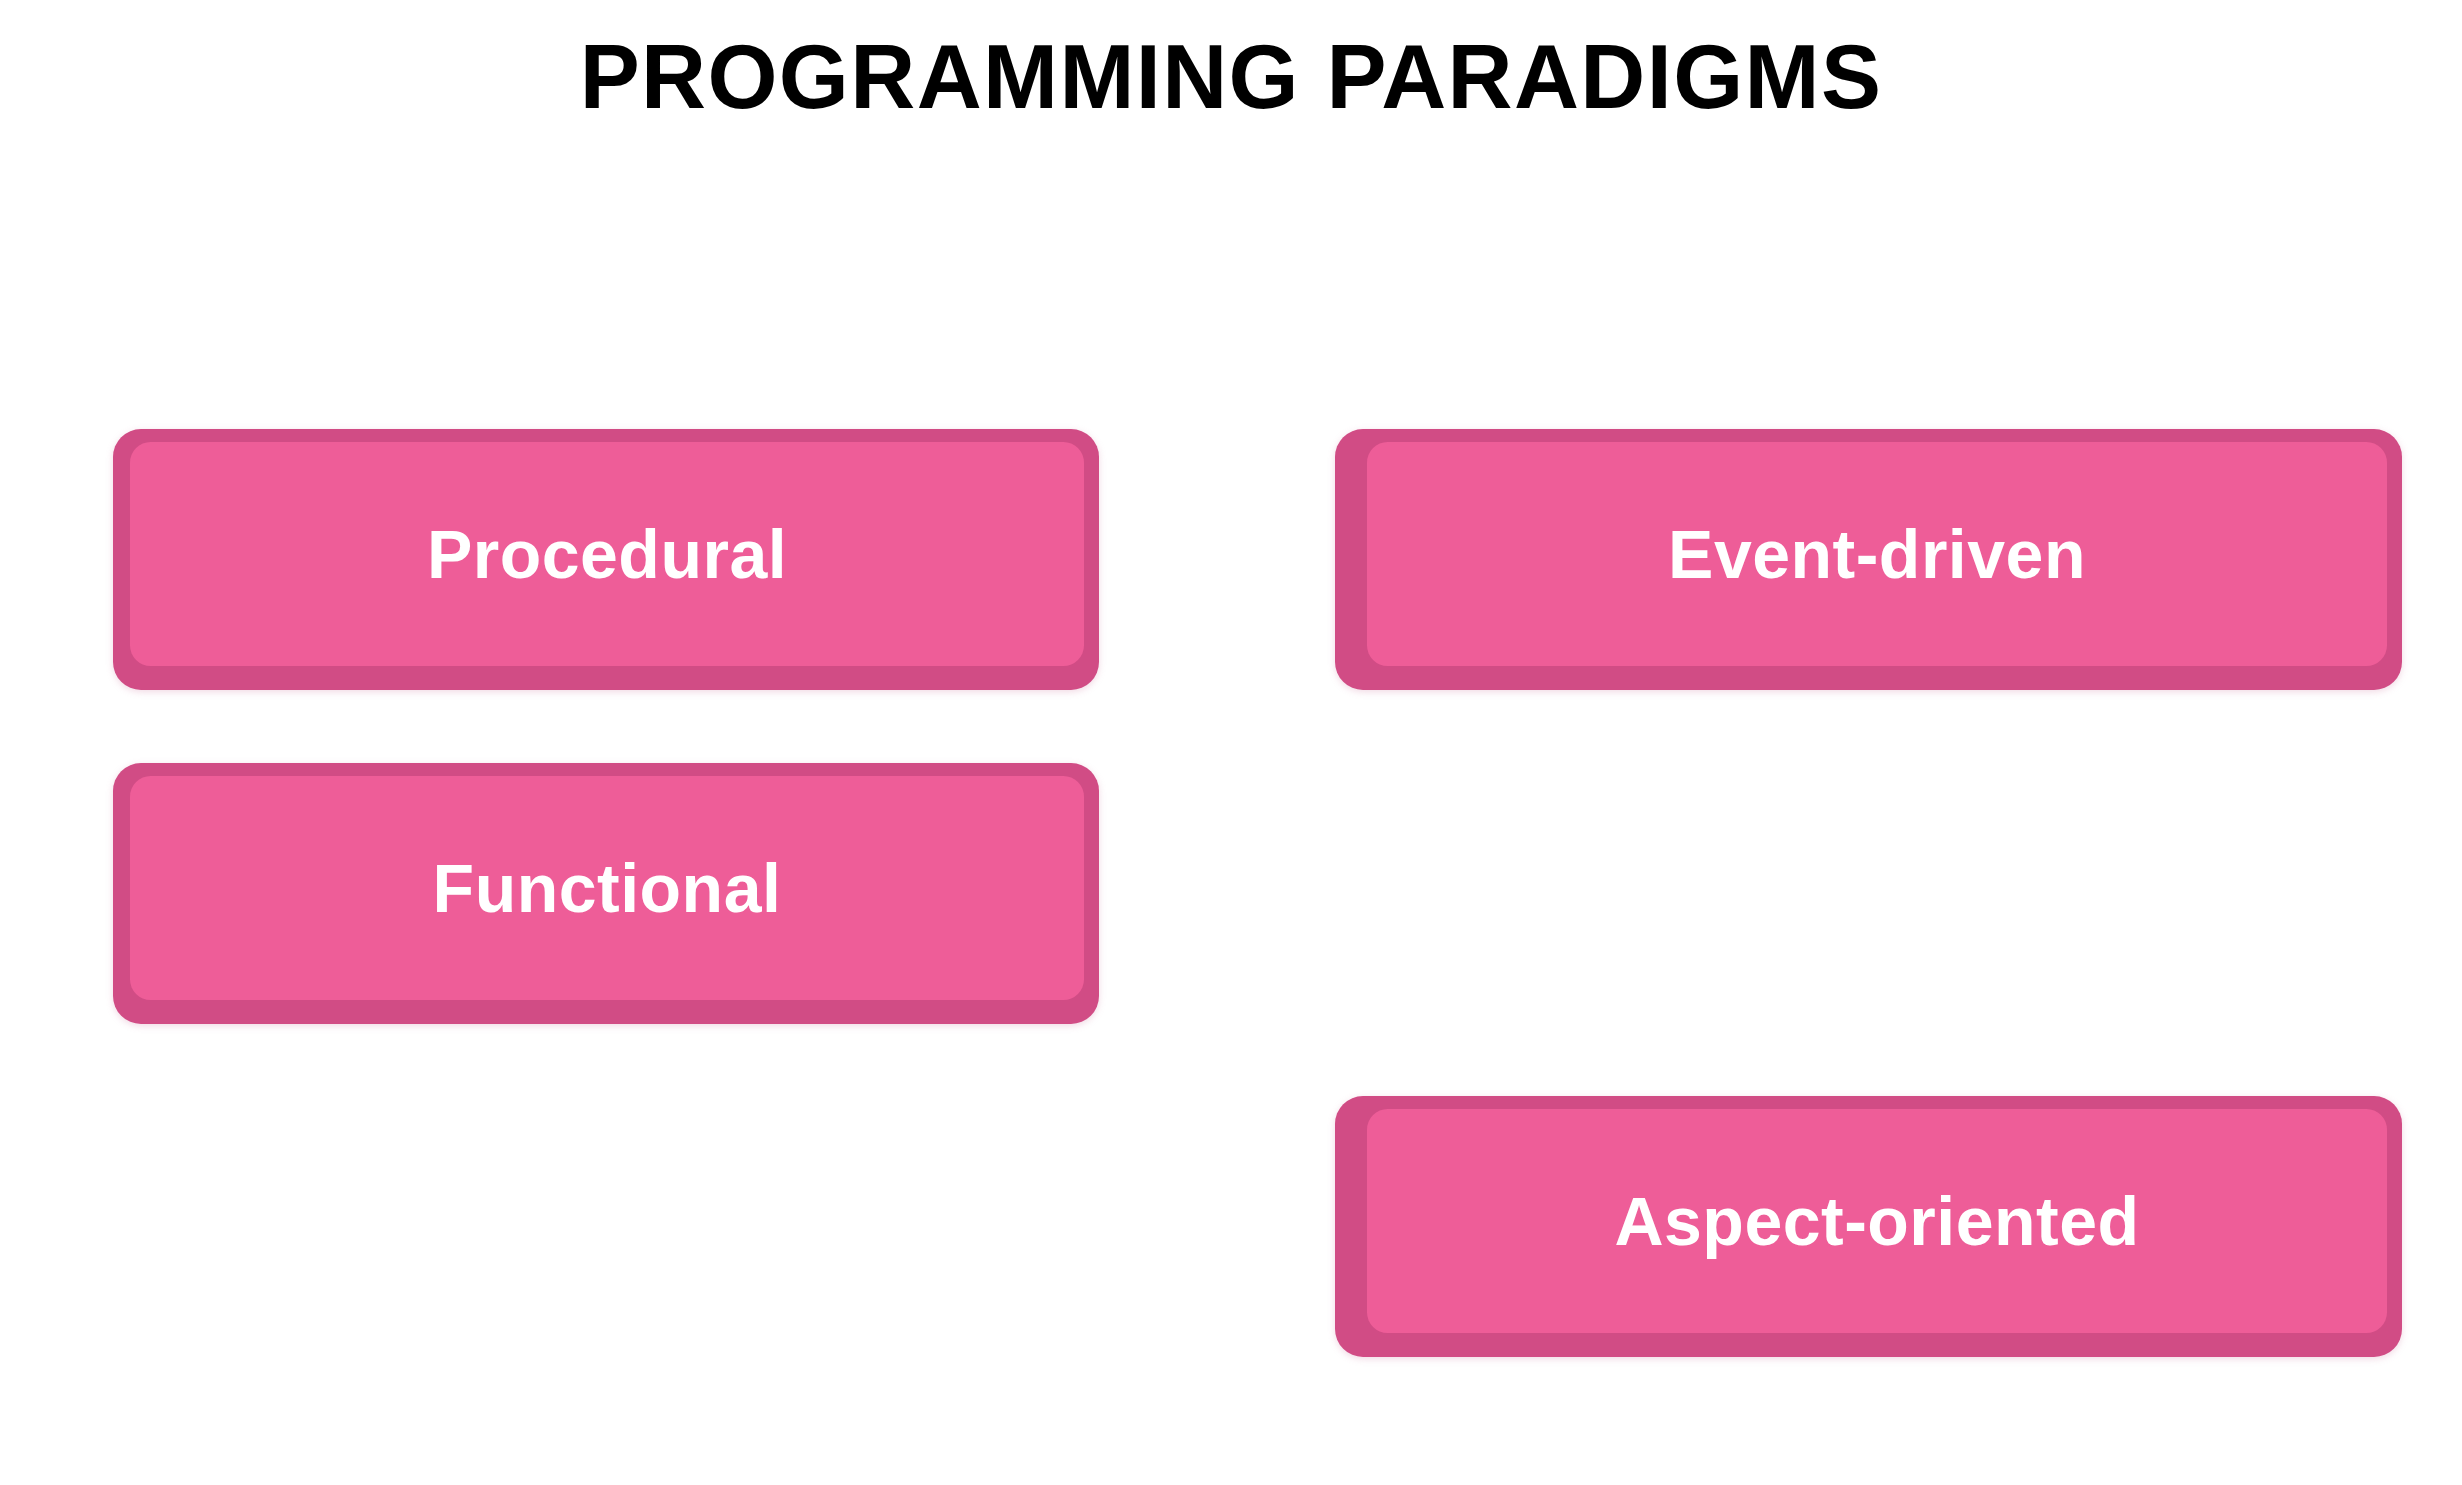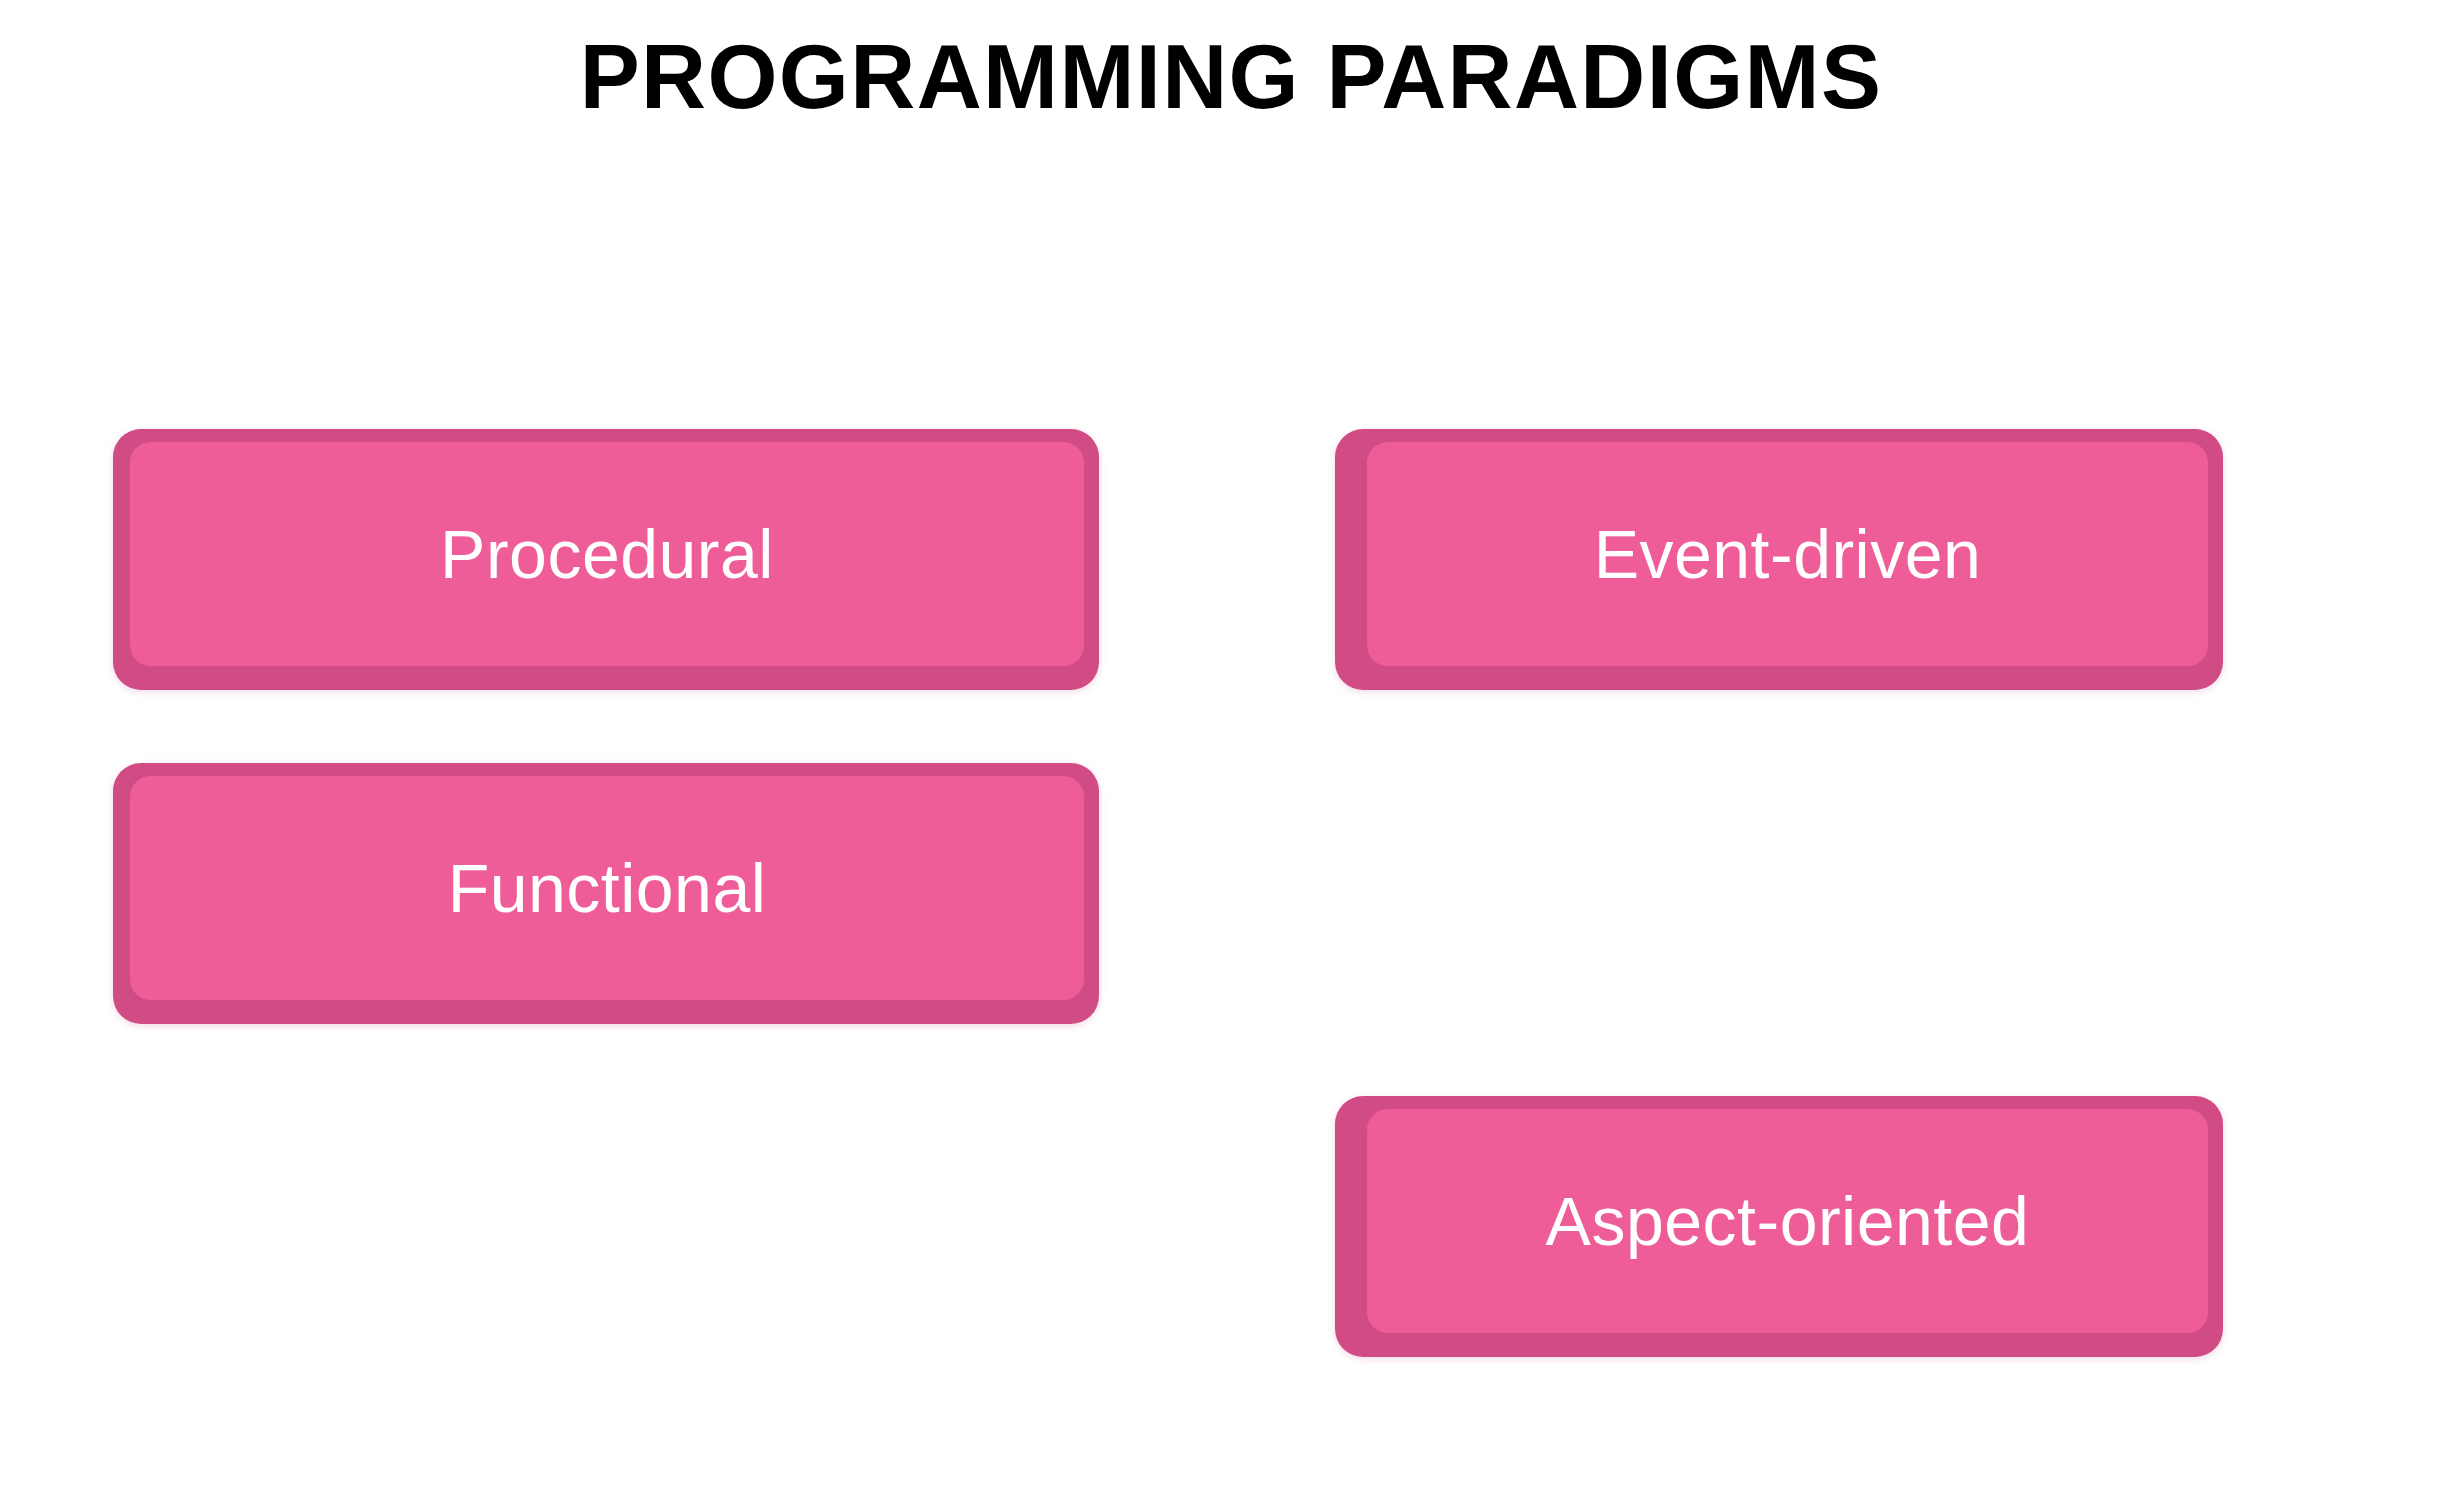--- a/index.html
+++ b/index.html
@@ -63,32 +63,32 @@
     border-radius: 20.7px;
     background: #ee5d98;          
     display: flex;
     align-items: center;
     justify-content: center;
   }
 
   .card-label {
     font-family: "Liberation Sans", sans-serif;
     font-size: 68px;
-    font-weight: 400;
+    font-weight: 700;
     color: #ffffff;
     letter-spacing: 0.5px;
     line-height: 1;
     white-space: nowrap;
     text-align: center;
     -webkit-font-smoothing: antialiased;
   }
 
   
   .col-left  { left: 113px;  width: 986px; }
-  .col-right { left: 1335px; width: 888px; padding-left: 32px; }
+  .col-right { left: 1335px; width: 1067px; padding-left: 32px; }
 
   
   .row-1 { top: 429px;  height: 261px; }
   .row-2 { top: 763px;  height: 261px; }
   .row-3 { top: 1096px; height: 261px; }
 </style>
 </head>
 <body>
 
 <div id="canvas">

